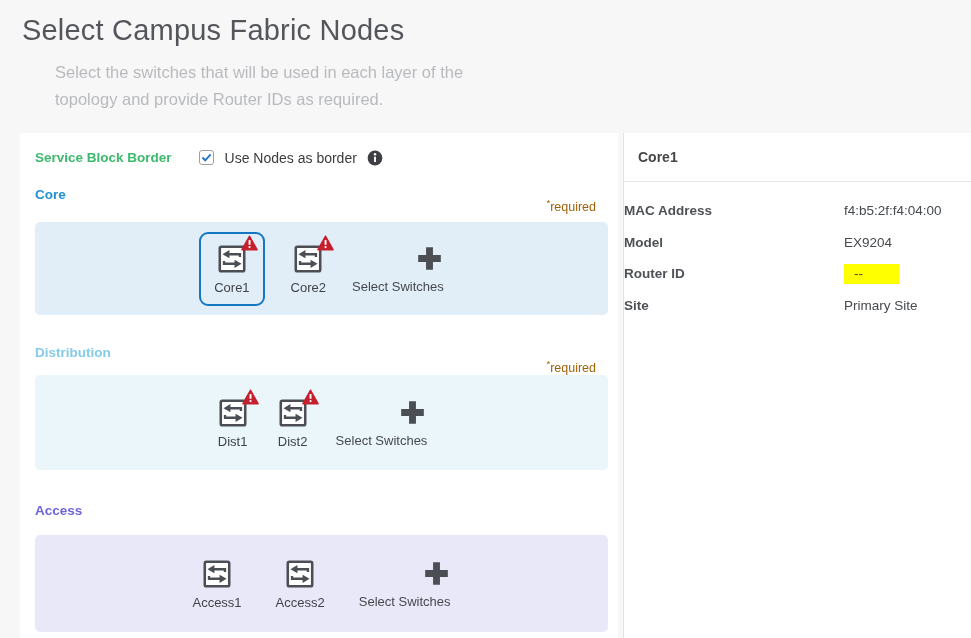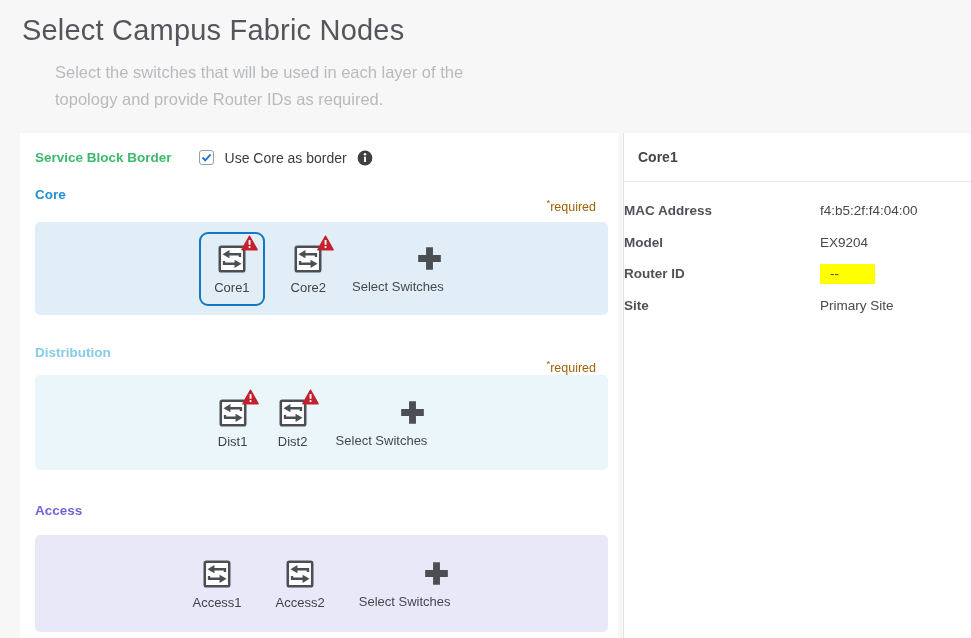--- a/index.html
+++ b/index.html
@@ -56,41 +56,41 @@
   .ss-label { margin-top:2px; font-size:13px; color:#45494e; }
 
   
   .detail-header {
     padding:16px 14px 0 14px; height:49px; font-size:14px; font-weight:700; color:#454545;
     border-bottom:1px solid #e6e6e8;
   }
   .detail-rows { padding-top:13px; }
   .detail-row { display:flex; align-items:center; height:31.5px; font-size:13.5px; }
   .detail-label { width:195px; text-align:left; font-weight:700; color:#4e5256; flex:0 0 195px; }
-  .detail-value { margin-left:1px; color:#46494d; }
+  .detail-value { margin-left:25px; color:#46494d; }
   .hl { display:inline-block; min-width:55px; padding:2px 10px 3px 10px; }
 </style>
 </head>
 <body>
 
 <div class="page-header">
   <div class="page-title">Select Campus Fabric Nodes</div>
   <div class="page-subtitle">Select the switches that will be used in each layer of the topology and provide Router IDs as required.</div>
 </div>
 
 <div class="left-panel">
 
   <div class="sbb-row">
     <span class="sbb-label" style="color: rgb(60, 185, 109);">Service Block Border</span>
     <span class="checkbox">
       <svg width="11" height="9" viewBox="0 0 12 10">
         <path d="M1.5,5 L4.6,8.1 L10.6,1.4" stroke="#2276c9" stroke-width="2.1" fill="none"></path>
       </svg>
     </span>
-    <span class="cb-text">Use Core as border</span>
+    <span class="cb-text">Use Nodes as border</span>
     <span class="info-wrap">
       <svg width="16" height="16" viewBox="0 0 16 16">
         <circle cx="8" cy="8" r="7.4" fill="#3e4043"></circle>
         <rect x="7.05" y="6.7" width="1.9" height="5.3" fill="#fff"></rect>
         <circle cx="8" cy="4.2" r="1.25" fill="#fff"></circle>
       </svg>
     </span>
   </div>
 
   <div class="sec-label" style="top: 54px; color: rgb(33, 145, 208);">Core</div>

